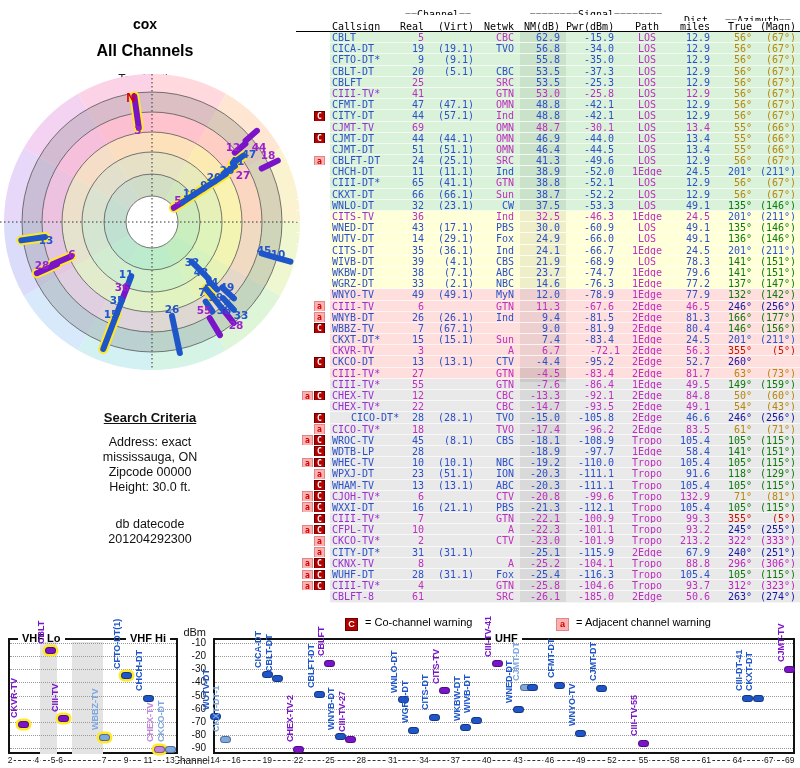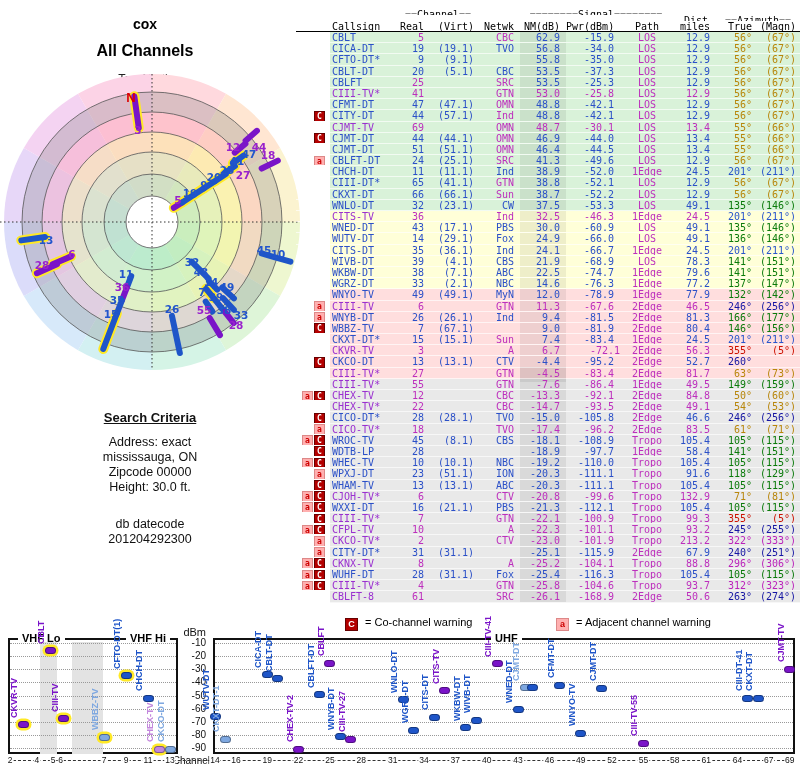--- a/index.html
+++ b/index.html
@@ -490,21 +490,21 @@
           <div class="c-mi" style="color: rgb(43, 80, 200);">78.3</div>
           <div class="c-tr" style="color: rgb(10, 122, 10);">141°</div>
           <div class="c-mg" style="color: rgb(10, 122, 10);">(151°)</div>
         </div>
         <div class="trow rowbg" style="background: linear-gradient(to right, transparent 34px, rgb(255, 255, 216) 34px);">
           <div class="c-mk"></div>
           <div class="c-cs" style="color: rgb(43, 80, 200);">WKBW-DT</div>
           <div class="c-re" style="color: rgb(43, 80, 200);">38</div>
           <div class="c-vi" style="color: rgb(43, 80, 200);">(7.1)</div>
           <div class="c-nw" style="color: rgb(43, 80, 200);">ABC</div>
-          <div class="c-nm nmband" style="color: rgb(43, 80, 200);">22.5</div>
+          <div class="c-nm nmband" style="color: rgb(43, 80, 200);">23.7</div>
           <div class="c-pw" style="color: rgb(43, 80, 200);">-74.7</div>
           <div class="c-pa" style="color: rgb(189, 47, 189);">1Edge</div>
           <div class="c-mi" style="color: rgb(43, 80, 200);">79.6</div>
           <div class="c-tr" style="color: rgb(10, 122, 10);">141°</div>
           <div class="c-mg" style="color: rgb(10, 122, 10);">(151°)</div>
         </div>
         <div class="trow rowbg" style="background: linear-gradient(to right, transparent 34px, rgb(255, 255, 216) 34px);">
           <div class="c-mk"></div>
           <div class="c-cs" style="color: rgb(43, 80, 200);">WGRZ-DT</div>
           <div class="c-re" style="color: rgb(43, 80, 200);">33</div>
@@ -651,25 +651,25 @@
           <div class="c-mk"></div>
           <div class="c-cs" style="color: rgb(154, 48, 208);">CHEX-TV*</div>
           <div class="c-re" style="color: rgb(189, 47, 189);">22</div>
           <div class="c-vi" style="color: rgb(189, 47, 189);"></div>
           <div class="c-nw" style="color: rgb(189, 47, 189);">CBC</div>
           <div class="c-nm nmband" style="color: rgb(189, 47, 189);">-14.7</div>
           <div class="c-pw" style="color: rgb(189, 47, 189);">-93.5</div>
           <div class="c-pa" style="color: rgb(189, 47, 189);">2Edge</div>
           <div class="c-mi" style="color: rgb(189, 47, 189);">49.1</div>
           <div class="c-tr" style="color: rgb(184, 134, 11);">54°</div>
-          <div class="c-mg" style="color: rgb(184, 134, 11);">(53°)</div>
+          <div class="c-mg" style="color: rgb(184, 134, 11);">(43°)</div>
         </div>
         <div class="trow rowbg" style="background: linear-gradient(to right, transparent 34px, rgb(233, 233, 233) 34px);">
           <div class="c-mk"><span class="mkbox mkC">C</span></div>
-          <div class="c-cs" style="color: rgb(43, 80, 200);">CICO-DT*</div>
+          <div class="c-cs" style="color: rgb(43, 80, 200); margin-left: 19px;">CICO-DT*</div>
           <div class="c-re" style="color: rgb(43, 80, 200);">28</div>
           <div class="c-vi" style="color: rgb(43, 80, 200);">(28.1)</div>
           <div class="c-nw" style="color: rgb(43, 80, 200);">TVO</div>
           <div class="c-nm nmband" style="color: rgb(43, 80, 200);">-15.0</div>
           <div class="c-pw" style="color: rgb(43, 80, 200);">-105.8</div>
           <div class="c-pa" style="color: rgb(189, 47, 189);">2Edge</div>
           <div class="c-mi" style="color: rgb(43, 80, 200);">46.6</div>
           <div class="c-tr" style="color: rgb(21, 21, 163);">246°</div>
           <div class="c-mg" style="color: rgb(21, 21, 163);">(256°)</div>
         </div>
@@ -868,21 +868,21 @@
           <div class="c-tr" style="color: rgb(187, 34, 187);">312°</div>
           <div class="c-mg" style="color: rgb(187, 34, 187);">(323°)</div>
         </div>
         <div class="trow rowbg" style="background: linear-gradient(to right, transparent 34px, rgb(233, 233, 233) 34px);">
           <div class="c-mk"></div>
           <div class="c-cs" style="color: rgb(154, 48, 208);">CBLFT-8</div>
           <div class="c-re" style="color: rgb(189, 47, 189);">61</div>
           <div class="c-vi" style="color: rgb(189, 47, 189);"></div>
           <div class="c-nw" style="color: rgb(189, 47, 189);">SRC</div>
           <div class="c-nm nmband" style="color: rgb(189, 47, 189);">-26.1</div>
-          <div class="c-pw" style="color: rgb(189, 47, 189);">-168.9</div>
+          <div class="c-pw" style="color: rgb(189, 47, 189);">-185.0</div>
           <div class="c-pa" style="color: rgb(189, 47, 189);">2Edge</div>
           <div class="c-mi" style="color: rgb(189, 47, 189);">50.6</div>
           <div class="c-tr" style="color: rgb(21, 21, 163);">263°</div>
           <div class="c-mg" style="color: rgb(21, 21, 163);">(274°)</div>
         </div>
       </div>
   </div>
 
   <div class="abs" id="legend">
     <span class="item" style="left:345px;">

